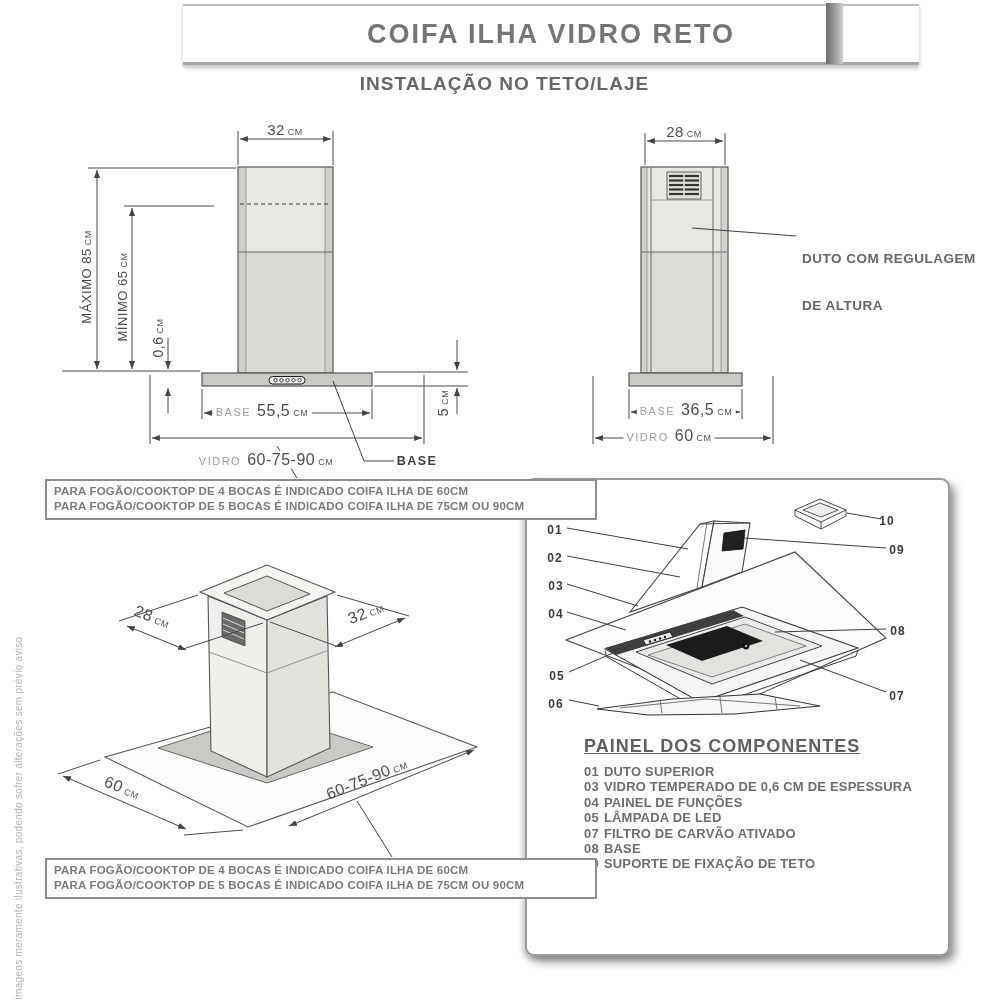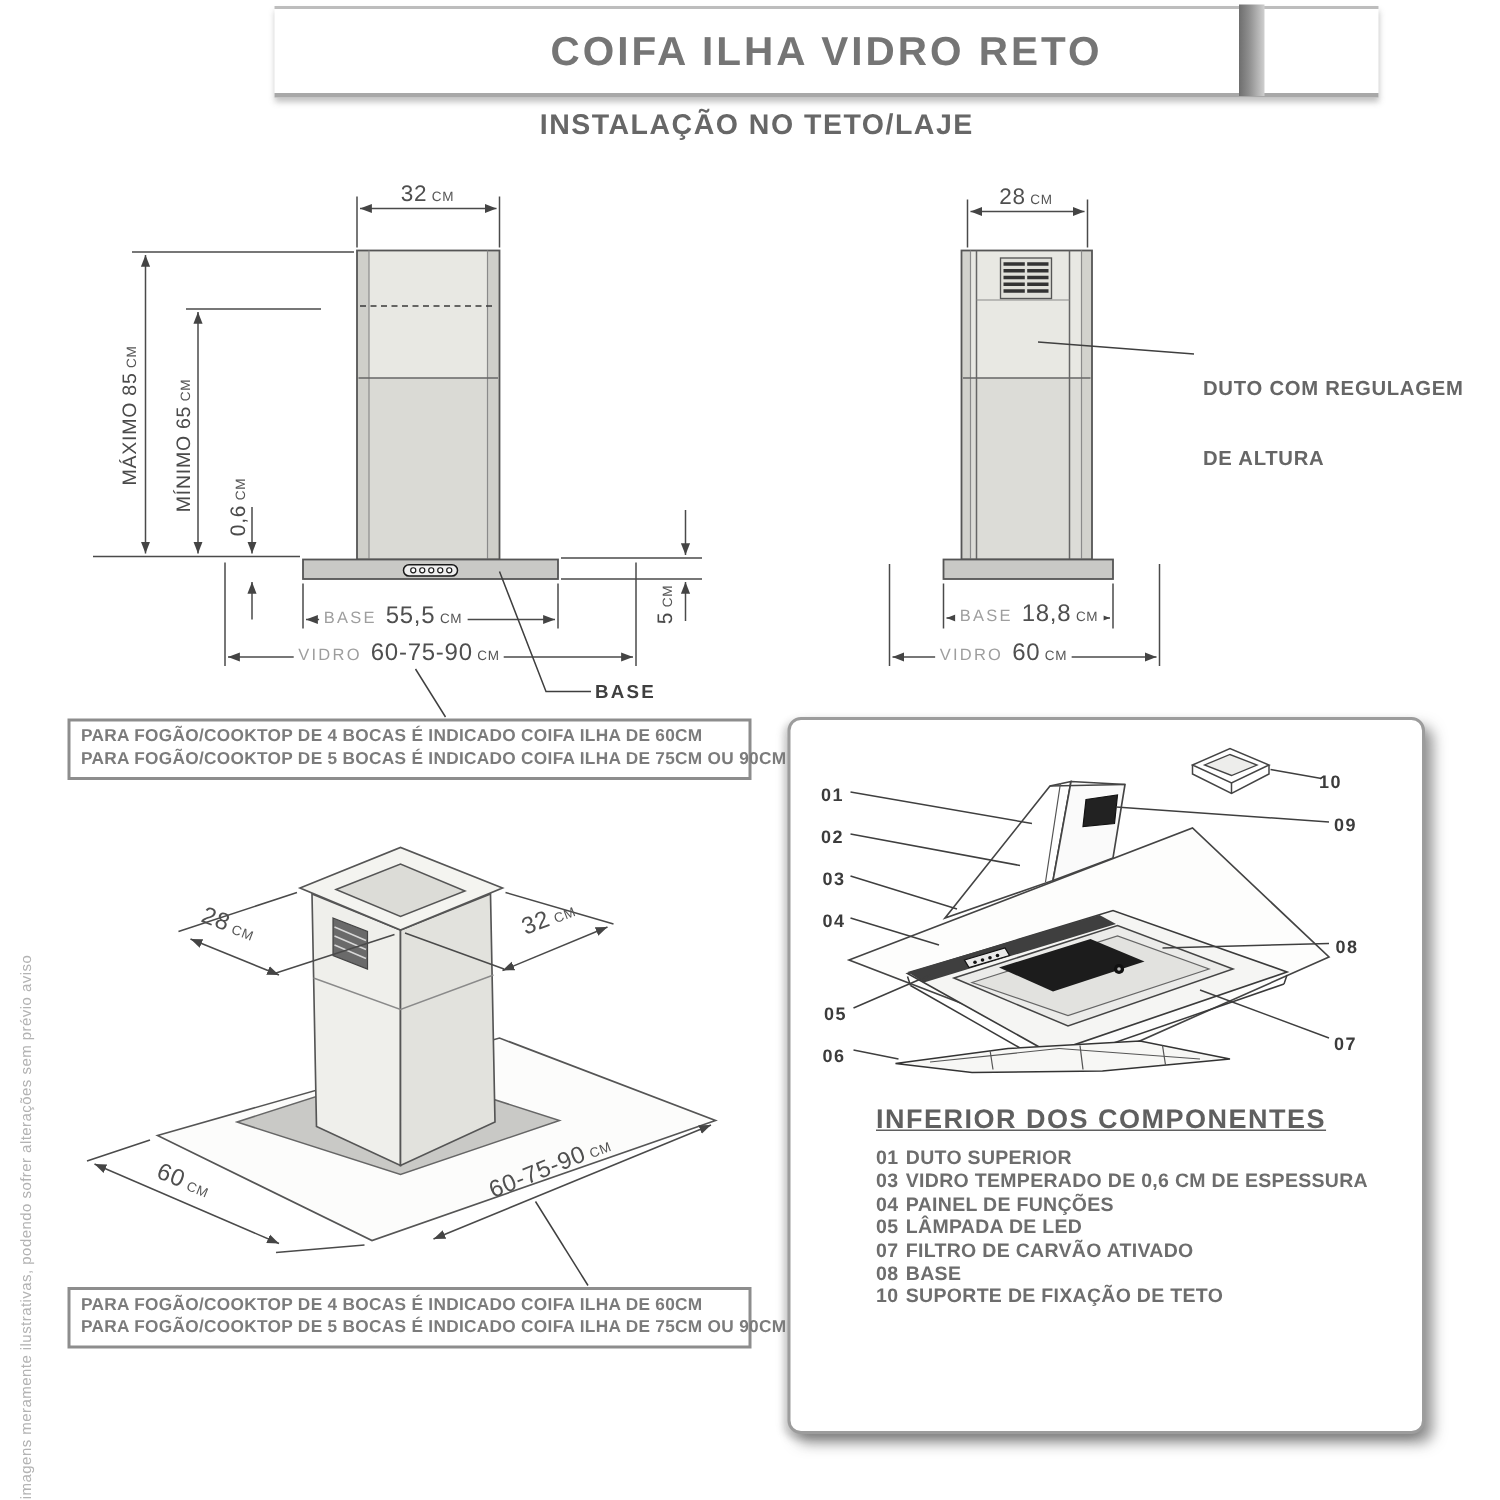--- a/index.html
+++ b/index.html
@@ -21,21 +21,21 @@
   #bar-cap{
     left:826px;top:3px;width:17px;height:61px;z-index:2;
     background:linear-gradient(90deg,#6e6e6e 0%,#8f8f8f 40%,#cfcfcf 100%);
   }
   #subtitle{
     left:183px;top:73px;width:643px;text-align:center;z-index:2;
     font-size:19px;font-weight:bold;color:#676767;letter-spacing:1px;white-space:nowrap;
   }
   
   .notice{
-    left:45px;width:456px;background:#fff;border:2px solid #8d8d8d;
+    left:45px;width:552px;background:#fff;border:2px solid #8d8d8d;
     padding:3px 4px 4px 7px;z-index:4;box-sizing:border-box;
   }
   #notice-top{top:479px;}
   #notice-bottom{top:858px;}
   .notice .nline{
     font-size:11.5px;font-weight:bold;color:#7b7b7b;letter-spacing:.2px;
     line-height:15px;white-space:nowrap;
   }
   
   #panel{
@@ -99,21 +99,21 @@
   <div class="nline">PARA FOGÃO/COOKTOP DE 4 BOCAS É INDICADO COIFA ILHA DE 60CM</div>
   <div class="nline">PARA FOGÃO/COOKTOP DE 5 BOCAS É INDICADO COIFA ILHA DE 75CM OU 90CM</div>
 </div>
 <div class="abs notice" id="notice-bottom">
   <div class="nline">PARA FOGÃO/COOKTOP DE 4 BOCAS É INDICADO COIFA ILHA DE 60CM</div>
   <div class="nline">PARA FOGÃO/COOKTOP DE 5 BOCAS É INDICADO COIFA ILHA DE 75CM OU 90CM</div>
 </div>
 
 <div class="abs" id="panel">
   <div id="legend">
-    <div class="legend-title">INFERIOR DOS COMPONENTES</div>
+    <div class="legend-title">PAINEL DOS COMPONENTES</div>
     <div class="legend-row"><span class="legend-num">01</span><span>DUTO SUPERIOR</span></div>
     <div class="legend-row"><span class="legend-num">03</span><span>VIDRO TEMPERADO DE 0,6 CM DE ESPESSURA</span></div>
     <div class="legend-row"><span class="legend-num">04</span><span>PAINEL DE FUNÇÕES</span></div>
     <div class="legend-row"><span class="legend-num">05</span><span>LÂMPADA DE LED</span></div>
     <div class="legend-row"><span class="legend-num">07</span><span>FILTRO DE CARVÃO ATIVADO</span></div>
     <div class="legend-row"><span class="legend-num">08</span><span>BASE</span></div>
     <div class="legend-row"><span class="legend-num">10</span><span>SUPORTE DE  FIXAÇÃO DE TETO</span></div>
   </div>
 </div>
 
@@ -295,29 +295,29 @@
     </g>
   </g>
 </svg>
 
 <span class="lbl" style="left:285px;top:130px;"><span class="dnum-sm">32</span><span class="dunit">CM</span></span>
 <span class="lbl rot-90 vdim" style="left:86px;top:277px;"><span>MÁXIMO 85</span><span class="dunit">CM</span></span>
 <span class="lbl rot-90 vdim" style="left:122px;top:297px;"><span>MÍNIMO 65</span><span class="dunit">CM</span></span>
 <span class="lbl rot-90 vdim" style="left:158px;top:338px;font-size:14px;"><span>0,6</span><span class="dunit">CM</span></span>
 <span class="lbl rot-90 vdim" style="left:443px;top:403px;font-size:14px;"><span>5</span><span class="dunit">CM</span></span>
 <span class="lbl dim-wrap" style="left:262px;top:411px;"><span class="dlabel">BASE</span><span class="dnum">55,5</span><span class="dunit">CM</span></span>
-<span class="lbl dim-wrap" style="left:266px;top:436px;"><span class="dlabel">VIDRO</span><span class="dnum">60-75-90</span><span class="dunit">CM</span></span>
+<span class="lbl dim-wrap" style="left:266px;top:460px;"><span class="dlabel">VIDRO</span><span class="dnum">60-75-90</span><span class="dunit">CM</span></span>
 <span class="lbl base-callout" style="left:417px;top:461px;">BASE</span>
 
 <span class="lbl" style="left:684px;top:132px;"><span class="dnum-sm">28</span><span class="dunit">CM</span></span>
 <div class="duct-note">
     <span>DUTO COM REGULAGEM</span>
     <span>DE ALTURA</span>
   </div>
-<span class="lbl dim-wrap" style="left:686px;top:410px;"><span class="dlabel">BASE</span><span class="dnum">18,8</span><span class="dunit">CM</span></span>
+<span class="lbl dim-wrap" style="left:686px;top:410px;"><span class="dlabel">BASE</span><span class="dnum">36,5</span><span class="dunit">CM</span></span>
 <span class="lbl dim-wrap" style="left:669px;top:436px;"><span class="dlabel">VIDRO</span><span class="dnum">60</span><span class="dunit">CM</span></span>
 
 <span class="lbl" style="left:152px;top:617px;transform:translate(-50%,-50%) rotate(21deg);"><span class="dnum">28</span><span class="dunit">CM</span></span>
 <span class="lbl" style="left:366px;top:613px;transform:translate(-50%,-50%) rotate(-21deg);"><span class="dnum">32</span><span class="dunit">CM</span></span>
 <span class="lbl" style="left:122px;top:788px;transform:translate(-50%,-50%) rotate(22deg);"><span class="dnum">60</span><span class="dunit">CM</span></span>
 <span class="lbl" style="left:367px;top:779px;transform:translate(-50%,-50%) rotate(-22deg);"><span class="dnum">60-75-90</span><span class="dunit">CM</span></span>
 
 <span class="lbl callout" style="left:555px;top:530px;">01</span>
 <span class="lbl callout" style="left:555px;top:558px;">02</span>
 <span class="lbl callout" style="left:556px;top:586px;">03</span>

